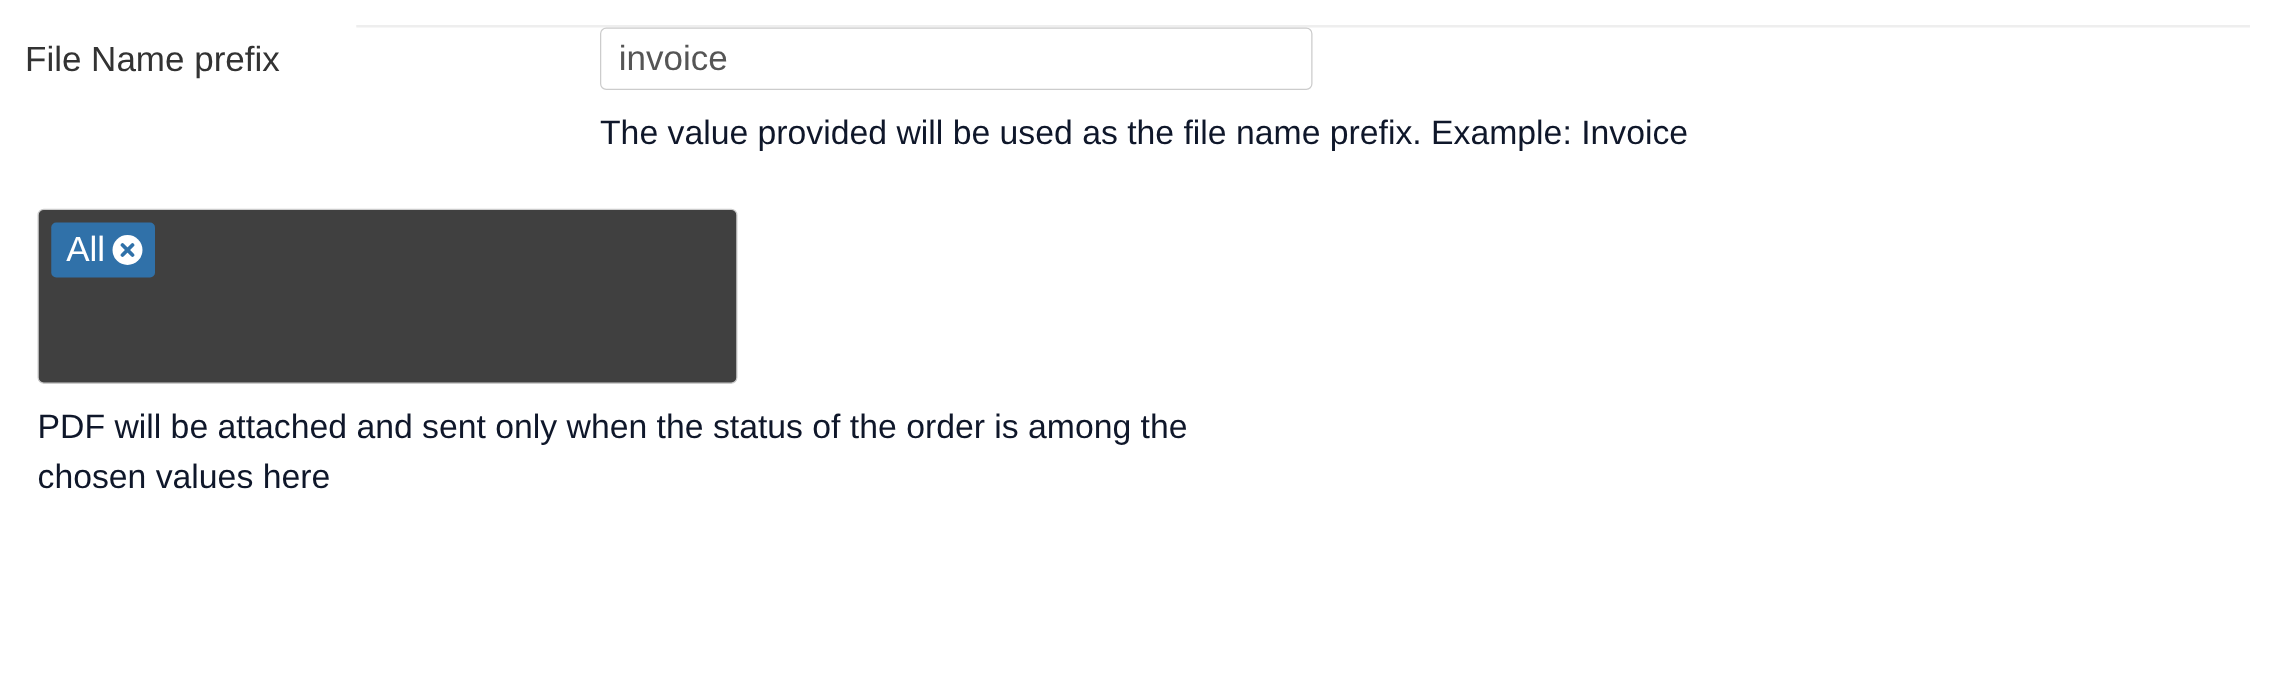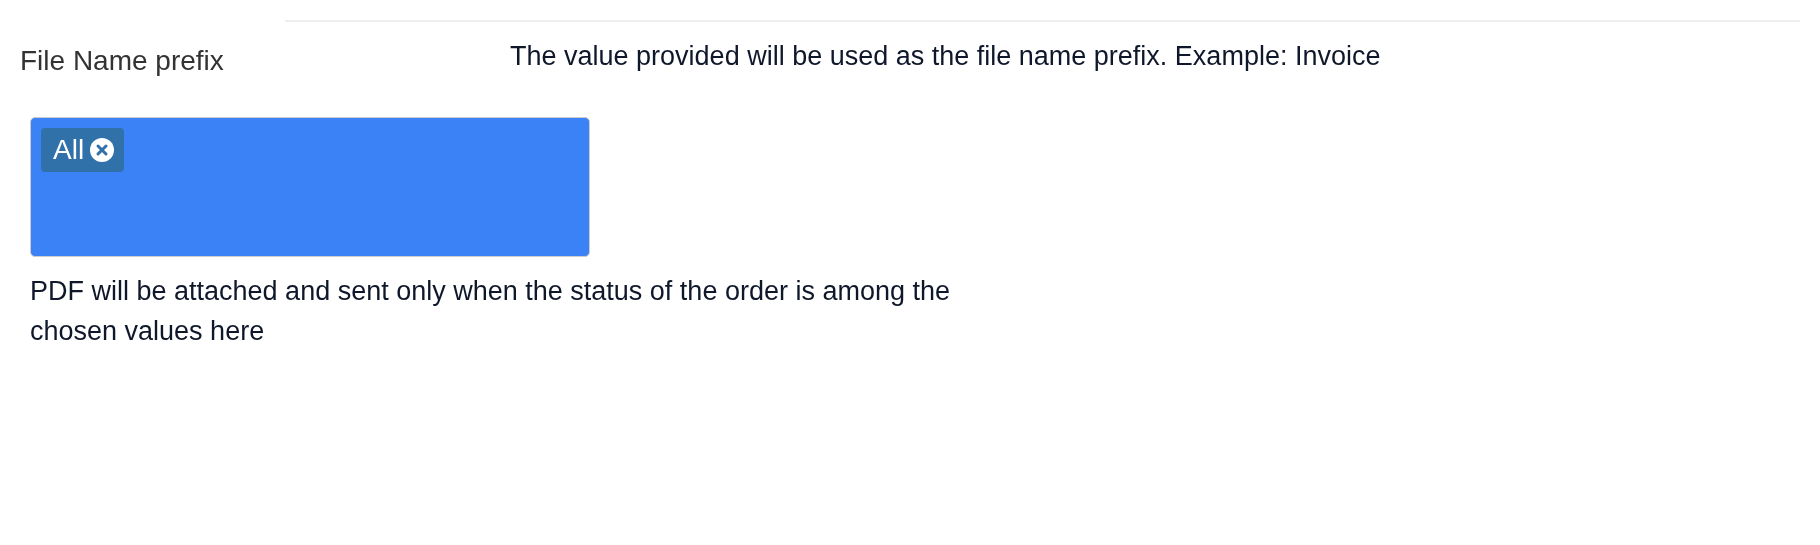--- a/index.html
+++ b/index.html
@@ -10,23 +10,22 @@
     body {
       font-family: -apple-system, BlinkMacSystemFont, "Segoe UI", Helvetica, Arial, sans-serif;
       background: #ffffff;
       color: #333333;
       font-size: 28px;
       padding: 20px;
       width: 1820px;
     }
     .form-row {
       display: flex;
-      align-items: flex-end;
+      align-items: flex-start;
       margin-bottom: 40px;
-      gap: 30px;
     }
     .form-row:first-of-type {
       margin-top: 40px;
     }
     .form-label {
       width: 450px;
       flex-shrink: 0;
       color: #333333;
       font-size: 28px;
       padding-top: 10px;
@@ -51,21 +50,21 @@
       margin-top: 14px;
       line-height: 1.5;
       max-width: 980px;
     }
     .tag-input-container {
       width: 560px;
       min-height: 140px;
       border: 1px solid #cccccc;
       border-radius: 5px;
       padding: 8px;
-      background: #3b82f6;
+      background: #404040;
     }
     .tag {
       display: inline-flex;
       align-items: center;
       background: #3071a9;
       color: #ffffff;
       border-radius: 4px;
       padding: 4px 10px 4px 12px;
       font-size: 28px;
       line-height: 1.3;
@@ -98,20 +97,21 @@
     }
   </style>
 </head>
 <body>
 
 <div class="top-line"></div>
 
 <div class="form-row">
   <div class="form-label">File Name prefix</div>
   <div class="form-control-wrapper">
+    <input type="text" class="text-input" value="invoice" style="">
     <div class="help-text">The value provided will be used as the file name prefix. Example: Invoice</div>
   </div>
 </div>
 
 <div class="form-row">
   <div class="form-control-wrapper">
     <div class="tag-input-container">
       <span class="tag">
         <span class="tag-text">All</span>
         <span class="tag-remove">

